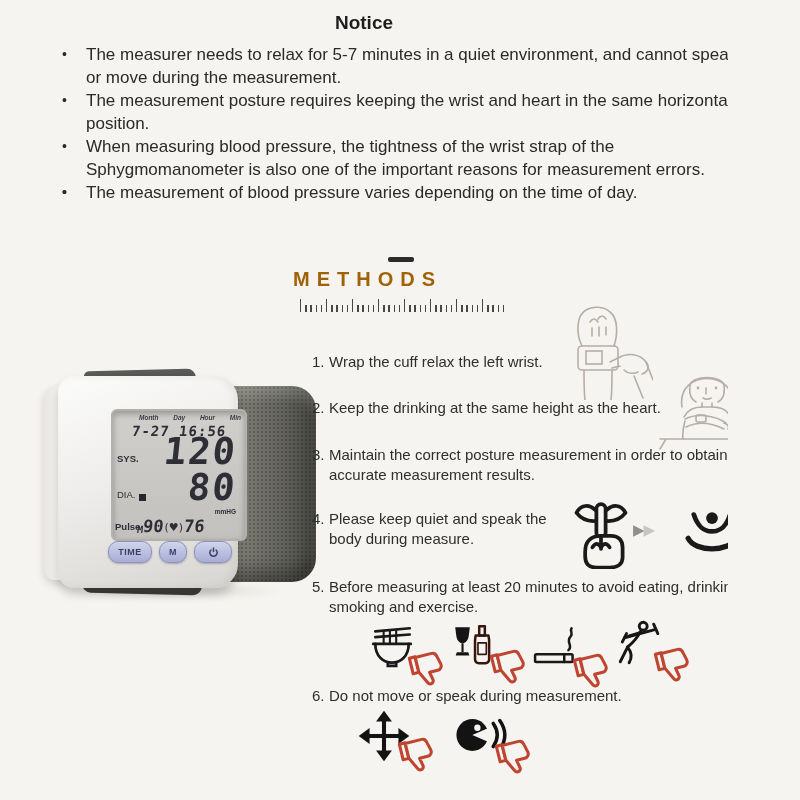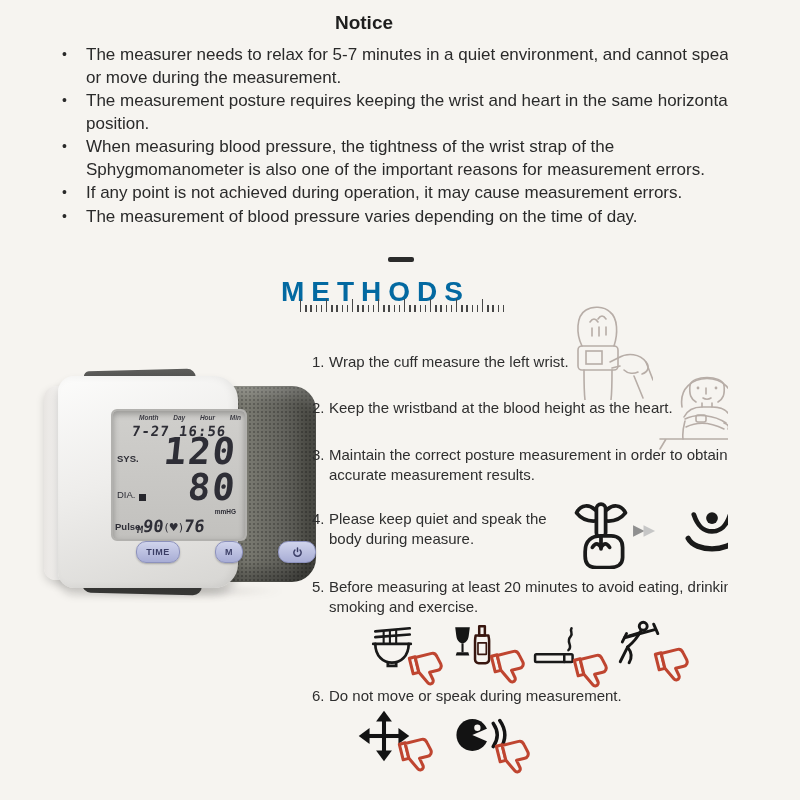--- a/index.html
+++ b/index.html
@@ -17,22 +17,22 @@
     position:absolute;top:12px;left:0;width:100%;
     text-align:center;font-size:19px;font-weight:bold;margin:0;color:#1e1e1e;
   }
   .notice-list{position:absolute;top:44px;left:52px;width:700px;margin:0;padding:0;list-style:none;}
   .notice-list li{position:relative;padding-left:34px;font-size:17px;line-height:22.5px;margin-bottom:1px;color:#2a2a2a;}
   .bullet-dot{position:absolute;left:10px;top:-1px;font-size:14px;color:#2a2a2a;}
 
   
   .methods-dash{position:absolute;top:257px;left:388px;width:26px;height:5px;background:#2b2b2b;border-radius:2px;}
   .methods-title{
-    position:absolute;top:268px;left:0;width:100%;text-align:center;margin:8px;
-    font-size:28px;font-weight:bold;letter-spacing:7px;text-indent:7px;color:#0369a1;
+    position:absolute;top:268px;left:0;width:100%;text-align:center;margin:0;
+    font-size:20px;font-weight:bold;letter-spacing:7px;text-indent:7px;color:#a16207;
   }
   .ruler{
     position:absolute;top:299px;left:300px;width:208px;height:13px;
     background:
       repeating-linear-gradient(90deg,#474747 0 1.4px,transparent 1.4px 5.2px) left bottom / 100% 7px no-repeat,
       repeating-linear-gradient(90deg,#474747 0 1.4px,transparent 1.4px 26px) left bottom / 100% 13px no-repeat;
   }
 
   
   .device{position:absolute;left:42px;top:370px;width:260px;height:230px;}
@@ -81,21 +81,20 @@
   .lcd-mem{font-size:17px;line-height:17px;}
   .lcd-m{font-size:10px;}
   .lcd-heart{font-size:11px;line-height:15px;font-family:"DejaVu Sans",sans-serif;margin:0 1px;}
   .lcd-pulse{font-size:17px;line-height:17px;}
   .btn-row{position:absolute;left:50px;top:165px;display:flex;gap:7px;align-items:center;}
   .dev-btn{
     height:20px;border-radius:10px;display:flex;align-items:center;justify-content:center;
     background:linear-gradient(#d0d4ec,#a8add5);border:1px solid #8d92bd;
     color:#3b3e66;font-size:9px;font-weight:bold;letter-spacing:.5px;
     box-shadow:0 1px 2px rgba(0,0,0,.25);
-    margin-left:28px;
   }
   .btn-time{width:42px;} .btn-m{width:26px;} .btn-power{width:36px;}
 
   
   .step{position:absolute;font-size:15px;line-height:19.5px;color:#2e2e2e;padding-left:17px;}
   .step .num{position:absolute;left:0;top:0;}
   .s1{left:312px;top:352px;width:290px;}
   .s2{left:312px;top:398px;width:400px;}
   .s3{left:312px;top:445px;width:442px;}
   .s4{left:312px;top:509px;width:245px;}
@@ -143,21 +142,20 @@
     <li>
       <span class="bullet-dot">•</span>
       <span>The measurement posture requires keeping the wrist and heart in the same horizontal position.</span>
     </li>
     <li>
       <span class="bullet-dot">•</span>
       <span>When measuring blood pressure, the tightness of the wrist strap of the Sphygmomanometer is also one of the important reasons for measurement errors.</span>
     </li>
     <li>
       <span class="bullet-dot">•</span>
-      <span>If any point is not achieved during operation, it may cause measurement errors.</span>
     </li>
     <li>
       <span class="bullet-dot">•</span>
       <span>The measurement of blood pressure varies depending on the time of day.</span>
     </li>
   </ul>
 
   <div class="methods-dash"></div>
   <h2 class="methods-title">METHODS</h2>
   <div class="ruler"></div>
@@ -199,25 +197,25 @@
             <path d="M3.2 3.2 a4 4 0 1 0 5.6 0"></path>
               <path d="M6 1 v4"></path>
           </svg>
         </div>
       </div>
     </div>
   </div>
 
   <div class="step s1">
     <span class="num">1.</span>
-    <span>Wrap the cuff measure the left wrist.</span>
+    <span>Wrap the cuff relax the left wrist.</span>
   </div>
   <div class="step s2">
     <span class="num">2.</span>
-    <span>Keep the wristband at the blood height as the heart.</span>
+    <span>Keep the drinking at the same height as the heart.</span>
   </div>
   <div class="step s3">
     <span class="num">3.</span>
     <span>Maintain the correct posture measurement in order to obtain accurate measurement results.</span>
   </div>
   <div class="step s4">
     <span class="num">4.</span>
     <span>Please keep quiet and speak the body during measure.</span>
   </div>
   <div class="step s5">

